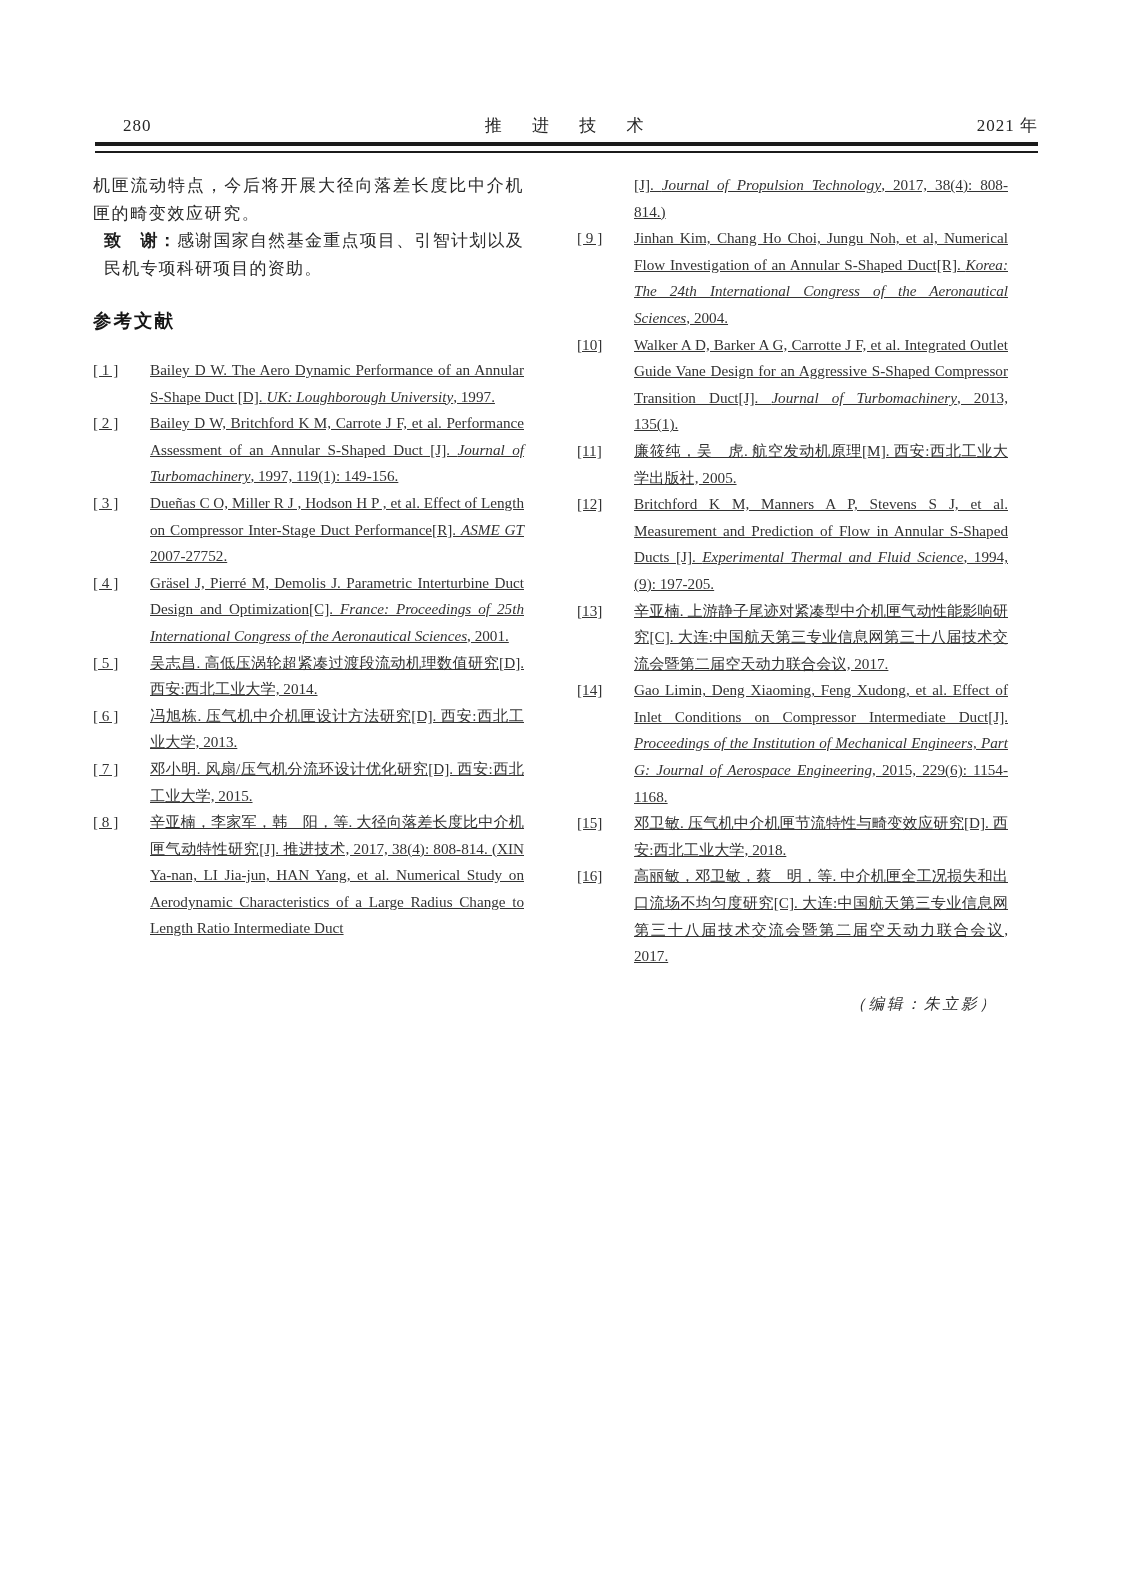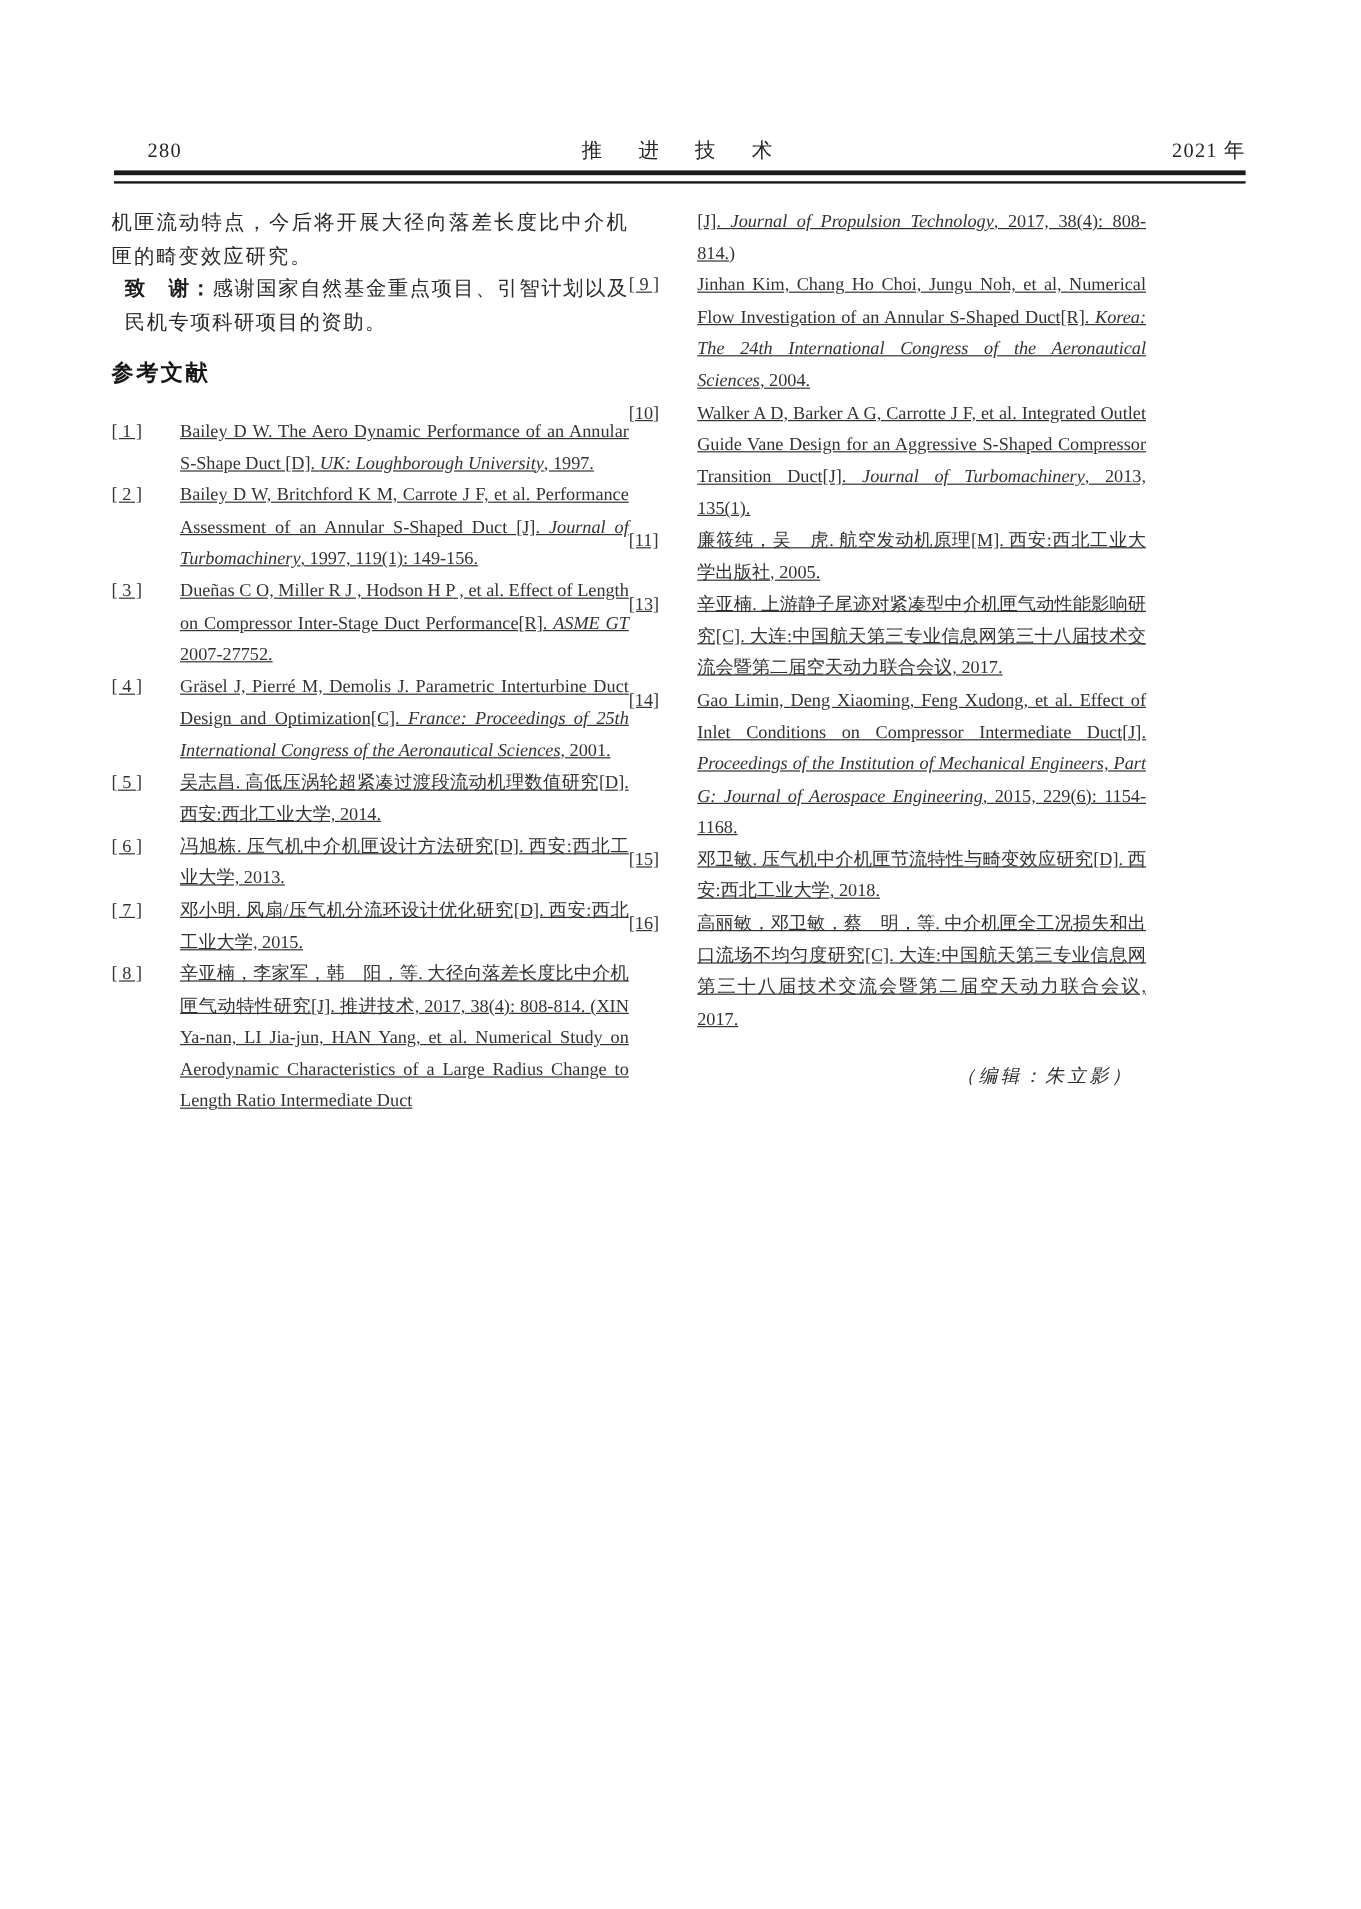--- a/index.html
+++ b/index.html
@@ -15,37 +15,37 @@
     font-size:17px; color:#252525;
   }
   .page-number { padding-left:28px; letter-spacing:1px; }
   .journal-title { letter-spacing:13px; text-indent:13px; }
   .year-label { letter-spacing:1px; }
   .rule-thick { position:absolute; left:95px; right:96px; top:142px; height:4px; background:#1b1b1b; }
   .rule-thin  { position:absolute; left:95px; right:96px; top:151px; height:2px; background:#1b1b1b; }
   
   .columns {
     position:absolute; left:93px; top:172px; width:916px;
-    display:flex; 
+    display:flex; gap:53px;
   }
   .col { width:431px; }
   .intro-para {
     font-size:17px; line-height:27.5px; letter-spacing:1.6px;
     text-align:justify; color:#2a2a2a;
   }
   .ack-para {
     font-size:17px; line-height:27.5px; letter-spacing:1.2px;
     text-align:justify; color:#2a2a2a;margin-left:11px;
   }
   .ack-label {
     font-family:"Liberation Sans","DejaVu Sans",sans-serif;
     font-weight:bold; color:#1c1c1c;
   }
   .refs-heading {
-    margin:16px 0 24px 0;
+    margin:26px 0 24px 0;
     font-family:"Liberation Sans","DejaVu Sans",sans-serif;
     font-weight:bold; font-size:18.5px; letter-spacing:2px; color:#151515;
   }
   .ref-list { font-size:15.2px; line-height:26.6px; color:#333333; }
   .ref-item { display:flex;text-decoration:underline; }
   .ref-marker { flex:0 0 57px; white-space:pre; }
   .ref-text { flex:1; text-align:justify; }
   .it { font-style:italic; }
   .editor-note {
     margin-top:24px; padding-right:10px;
@@ -122,20 +122,24 @@
           </div>
           <div class="ref-item">
             <span class="ref-marker">[10]</span>
             <div class="ref-text"><span>Walker A D, Barker A G, Carrotte J F, et al. Integrated Outlet Guide Vane Design for an Aggressive S-Shaped Compressor Transition Duct[J]. </span><span class="it">Journal of Turbomachinery</span><span>, 2013, 135(1).</span></div>
           </div>
           <div class="ref-item">
             <span class="ref-marker">[11]</span>
             <div class="ref-text"><span>廉筱纯，吴　虎. 航空发动机原理[M]. 西安:西北工业大学出版社, 2005.</span></div>
           </div>
           <div class="ref-item">
+            <span class="ref-marker">[12]</span>
+            <div class="ref-text"><span>Britchford K M, Manners A P, Stevens S J, et al. Measurement and Prediction of Flow in Annular S-Shaped Ducts [J]. </span><span class="it">Experimental Thermal and Fluid Science</span><span>, 1994, (9): 197-205.</span></div>
+          </div>
+          <div class="ref-item">
             <span class="ref-marker">[13]</span>
             <div class="ref-text"><span>辛亚楠. 上游静子尾迹对紧凑型中介机匣气动性能影响研究[C]. 大连:中国航天第三专业信息网第三十八届技术交流会暨第二届空天动力联合会议, 2017.</span></div>
           </div>
           <div class="ref-item">
             <span class="ref-marker">[14]</span>
             <div class="ref-text"><span>Gao Limin, Deng Xiaoming, Feng Xudong, et al. Effect of Inlet Conditions on Compressor Intermediate Duct[J]. </span><span class="it">Proceedings of the Institution of Mechanical Engineers, Part G: Journal of Aerospace Engineering</span><span>, 2015, 229(6): 1154-1168.</span></div>
           </div>
           <div class="ref-item">
             <span class="ref-marker">[15]</span>
             <div class="ref-text"><span>邓卫敏. 压气机中介机匣节流特性与畸变效应研究[D]. 西安:西北工业大学, 2018.</span></div>

